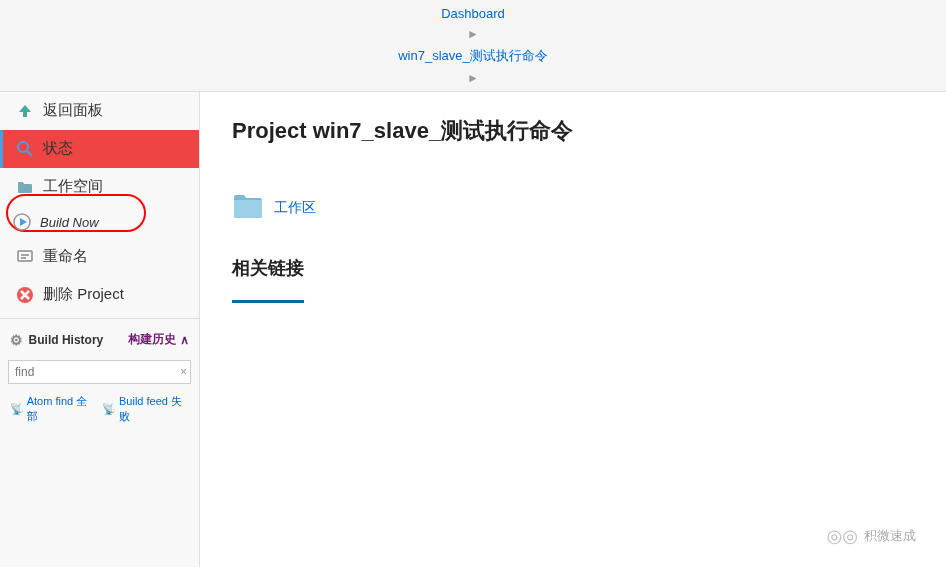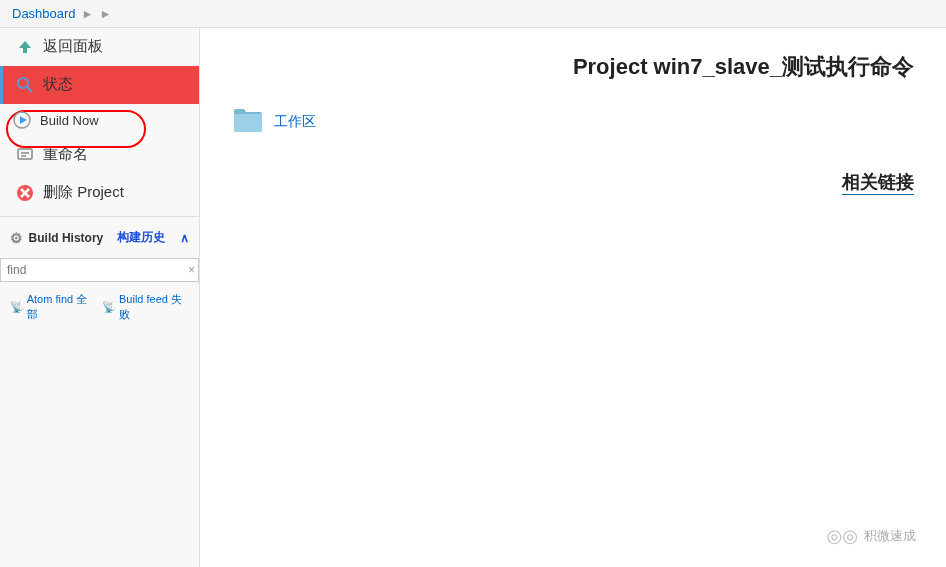--- a/index.html
+++ b/index.html
@@ -16,20 +16,21 @@
     
     .breadcrumb-bar {
       background: #f5f5f5;
       border-bottom: 1px solid #ddd;
       padding: 6px 12px;
       display: flex;
       align-items: center;
       gap: 6px;
       font-size: 13px;
       color: #333;
+      flex-direction: column;
     }
     .breadcrumb-link {
       color: #0066cc;
       text-decoration: none;
       cursor: pointer;
     }
     .breadcrumb-sep {
       color: #999;
       font-size: 12px;
     }
@@ -72,23 +73,24 @@
       display: flex;
       align-items: center;
       justify-content: center;
       flex-shrink: 0;
     }
 
     
     .build-now-wrapper {
       position: relative;
       display: flex;
-      align-items: flex-start;
+      align-items: flex-end;
       padding: 6px 12px;
       cursor: pointer;
+      font-style: italic;
     }
     .build-now-circle {
       position: absolute;
       left: 6px;
       width: 140px;
       height: 38px;
       border: 2px solid red;
       border-radius: 20px;
       pointer-events: none;
     }
@@ -119,27 +121,27 @@
       color: #333;
     }
     .build-history-header-left {
       display: flex;
       align-items: center;
       gap: 6px;
     }
     .build-history-header-right {
       display: flex;
       align-items: center;
-      gap: 15px;
-      color: #1d4ed8;
+      gap: 4px;
+      color: #701a75;
     }
 
     .find-input-wrapper {
       position: relative;
-      margin: 4px 0;
+      margin: 4px 8px;
     }
     .find-input {
       width: 100%;
       border: 1px solid #ccc;
       padding: 4px 24px 4px 6px;
       font-size: 12px;
       color: #999;
       outline: none;
       background: #fff;
     }
@@ -168,21 +170,20 @@
       align-items: center;
       gap: 3px;
     }
 
     
     .content-area {
       flex: 1;
       padding: 24px 32px;
       overflow-y: auto;
       background: #fff;
-      text-align: right;
     }
 
     .page-title {
       font-size: 22px;
       font-weight: bold;
       color: #222;
       margin-bottom: 24px;
     }
 
     .content-links {
@@ -190,34 +191,35 @@
       flex-direction: column;
       gap: 12px;
       margin-bottom: 24px;
     }
 
     .content-link-item {
       display: flex;
       align-items: center;
       gap: 10px;
       cursor: pointer;
+      margin-top: 22px;
     }
     .content-link-text {
       color: #0066cc;
       font-size: 14px;
       text-decoration: none;
     }
 
     .section-title {
       font-size: 18px;
       font-weight: bold;
       color: #222;
       margin-top: 8px;
-      border-bottom: 1px solid #0369a1;
-      padding-bottom: 0;
+      border-bottom: 3px solid #0369a1;
+      padding-bottom: 20px;
       display: inline-block;
     }
 
     
     .watermark {
       position: fixed;
       bottom: 20px;
       right: 30px;
       color: #aaa;
       font-size: 13px;
@@ -225,20 +227,21 @@
       align-items: center;
       gap: 6px;
     }
   </style>
 </head>
 <body>
 
 <div class="breadcrumb-bar">
   <a class="breadcrumb-link">Dashboard</a>
   <span class="breadcrumb-sep">►</span>
+  <a class="breadcrumb-link">win7_slave_测试执行命令</a>
   <span class="breadcrumb-sep">►</span>
 </div>
 
 <div class="main-layout">
 
   <div class="sidebar">
 
     <div class="sidebar-item">
       <span class="sidebar-icon">
         <svg width="18" height="18" viewBox="0 0 18 18">
@@ -253,20 +256,28 @@
       <span class="sidebar-icon">
         <svg width="18" height="18" viewBox="0 0 18 18">
           <circle cx="7" cy="7" r="5" fill="none" stroke="#4a9de0" stroke-width="2"></circle>
           <line x1="11" y1="11" x2="16" y2="16" stroke="#4a9de0" stroke-width="2"></line>
         </svg>
       </span>
       <span>状态</span>
     </div>
 
 
+    <div class="sidebar-item">
+      <span class="sidebar-icon">
+        <svg width="18" height="18" viewBox="0 0 18 18">
+          <path d="M2,5 Q2,4 3,4 L7,4 L8,6 L15,6 Q16,6 16,7 L16,14 Q16,15 15,15 L3,15 Q2,15 2,14 Z" fill="#7ab"></path>
+        </svg>
+      </span>
+      <span>工作空间</span>
+    </div>
 
     <div class="build-now-wrapper">
       <div class="build-now-circle"></div>
       <div class="build-now-inner">
         <span class="sidebar-icon">
           <svg width="18" height="18" viewBox="0 0 18 18">
             <circle cx="9" cy="9" r="8" fill="none" stroke="#999" stroke-width="1.5"></circle>
             <polygon points="7,5 14,9 7,13" fill="#4a9de0"></polygon>
           </svg>
         </span>

